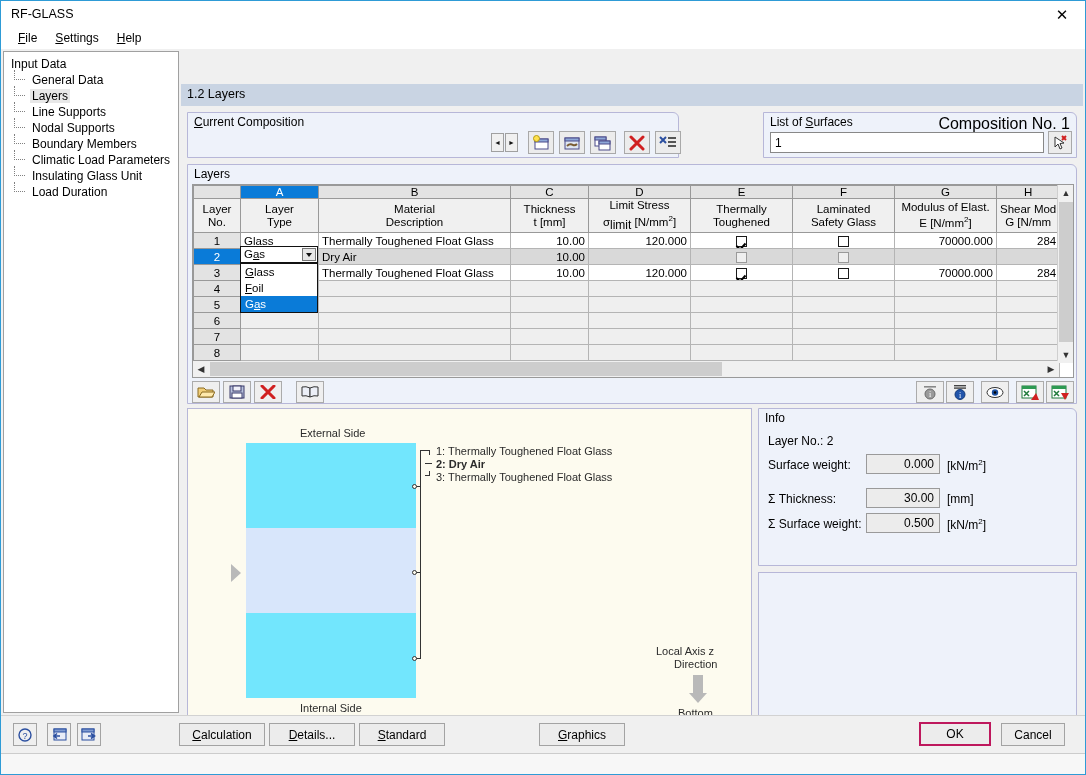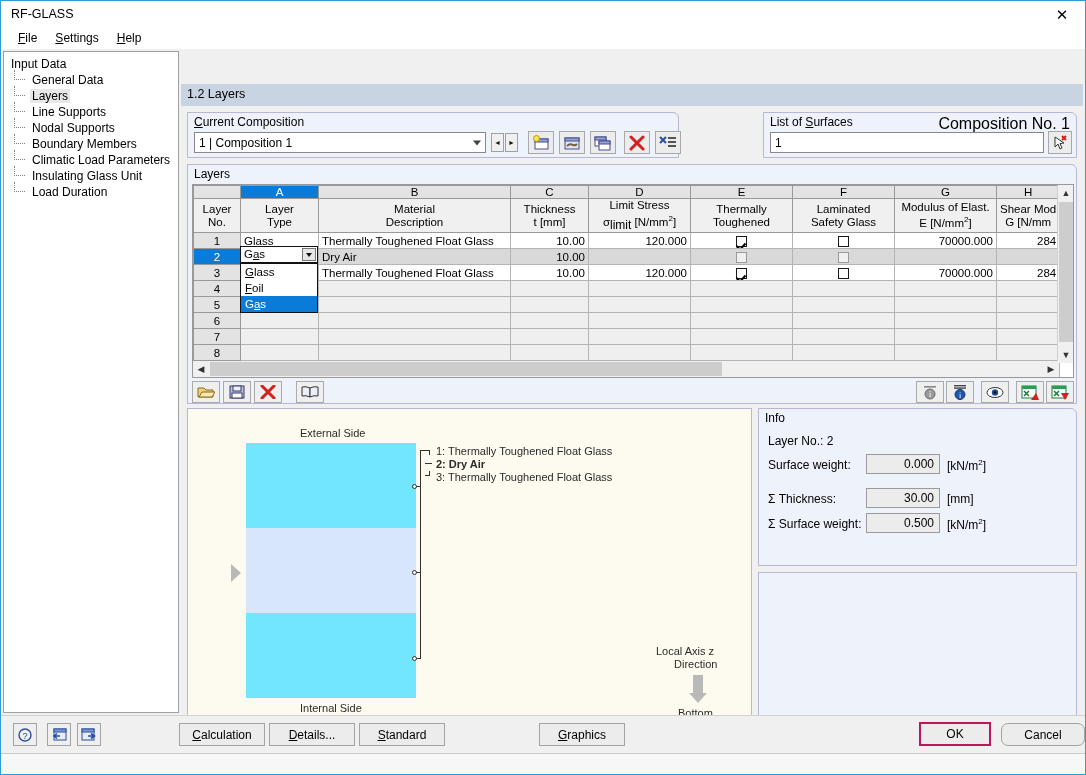--- a/index.html
+++ b/index.html
@@ -360,24 +360,20 @@
         <span class="lbl">Load Duration</span>
       </div>
     </div>
 
     <div class="content">
 
       <div class="panel-header">1.2 Layers</div>
 
       <div class="group" id="grp-composition">
         <div class="group-title"><u>C</u>urrent Composition</div>
-        <div class="combo" style="left:6px; top:19px; width:292px; height:21px;">
-          <span>1 | Composition 1</span>
-          <span class="combo-arrow"></span>
-        </div>
         <div class="spin-btn" style="left:303px; top:20px;">◄</div>
         <div class="spin-btn" style="left:317px; top:20px;">►</div>
 
         <div class="tbtn" style="left:340px; top:18px;">
           <svg width="18" height="16">
             <rect x="3" y="4" width="13" height="10" fill="#fff" stroke="#4a4a8a"></rect>
             <rect x="3" y="4" width="13" height="3" fill="#8fa8d8" stroke="#4a4a8a"></rect>
             <circle cx="4.5" cy="3.5" r="3" fill="#ffe14d" stroke="#b59b12"></circle>
           </svg>
         </div>
@@ -768,17 +764,17 @@
         <path d="M7 8 L13 8 M10 5.5 L13.5 8 L10 10.5" stroke="#2b4fa0" stroke-width="1.6" fill="none"></path>
       </svg>
     </div>
 
     <div class="btn" style="left:178px; top:7px; width:86px;"><u>C</u>alculation</div>
     <div class="btn" style="left:268px; top:7px; width:86px;"><u>D</u>etails...</div>
     <div class="btn" style="left:358px; top:7px; width:86px;"><u>S</u>tandard</div>
     <div class="btn" style="left:538px; top:7px; width:86px;"><u>G</u>raphics</div>
 
     <div class="btn primary" style="left:918px; top:6px; width:72px; height:24px;">OK</div>
-    <div class="btn" style="left:1000px; top:7px; width:84px;border-radius:7px;">Cancel</div>
+    <div class="btn" style="left:1000px; top:7px; width:64px;">Cancel</div>
   </div>
 
   <div class="statusbar"></div>
 </div>
 
 </body></html>

